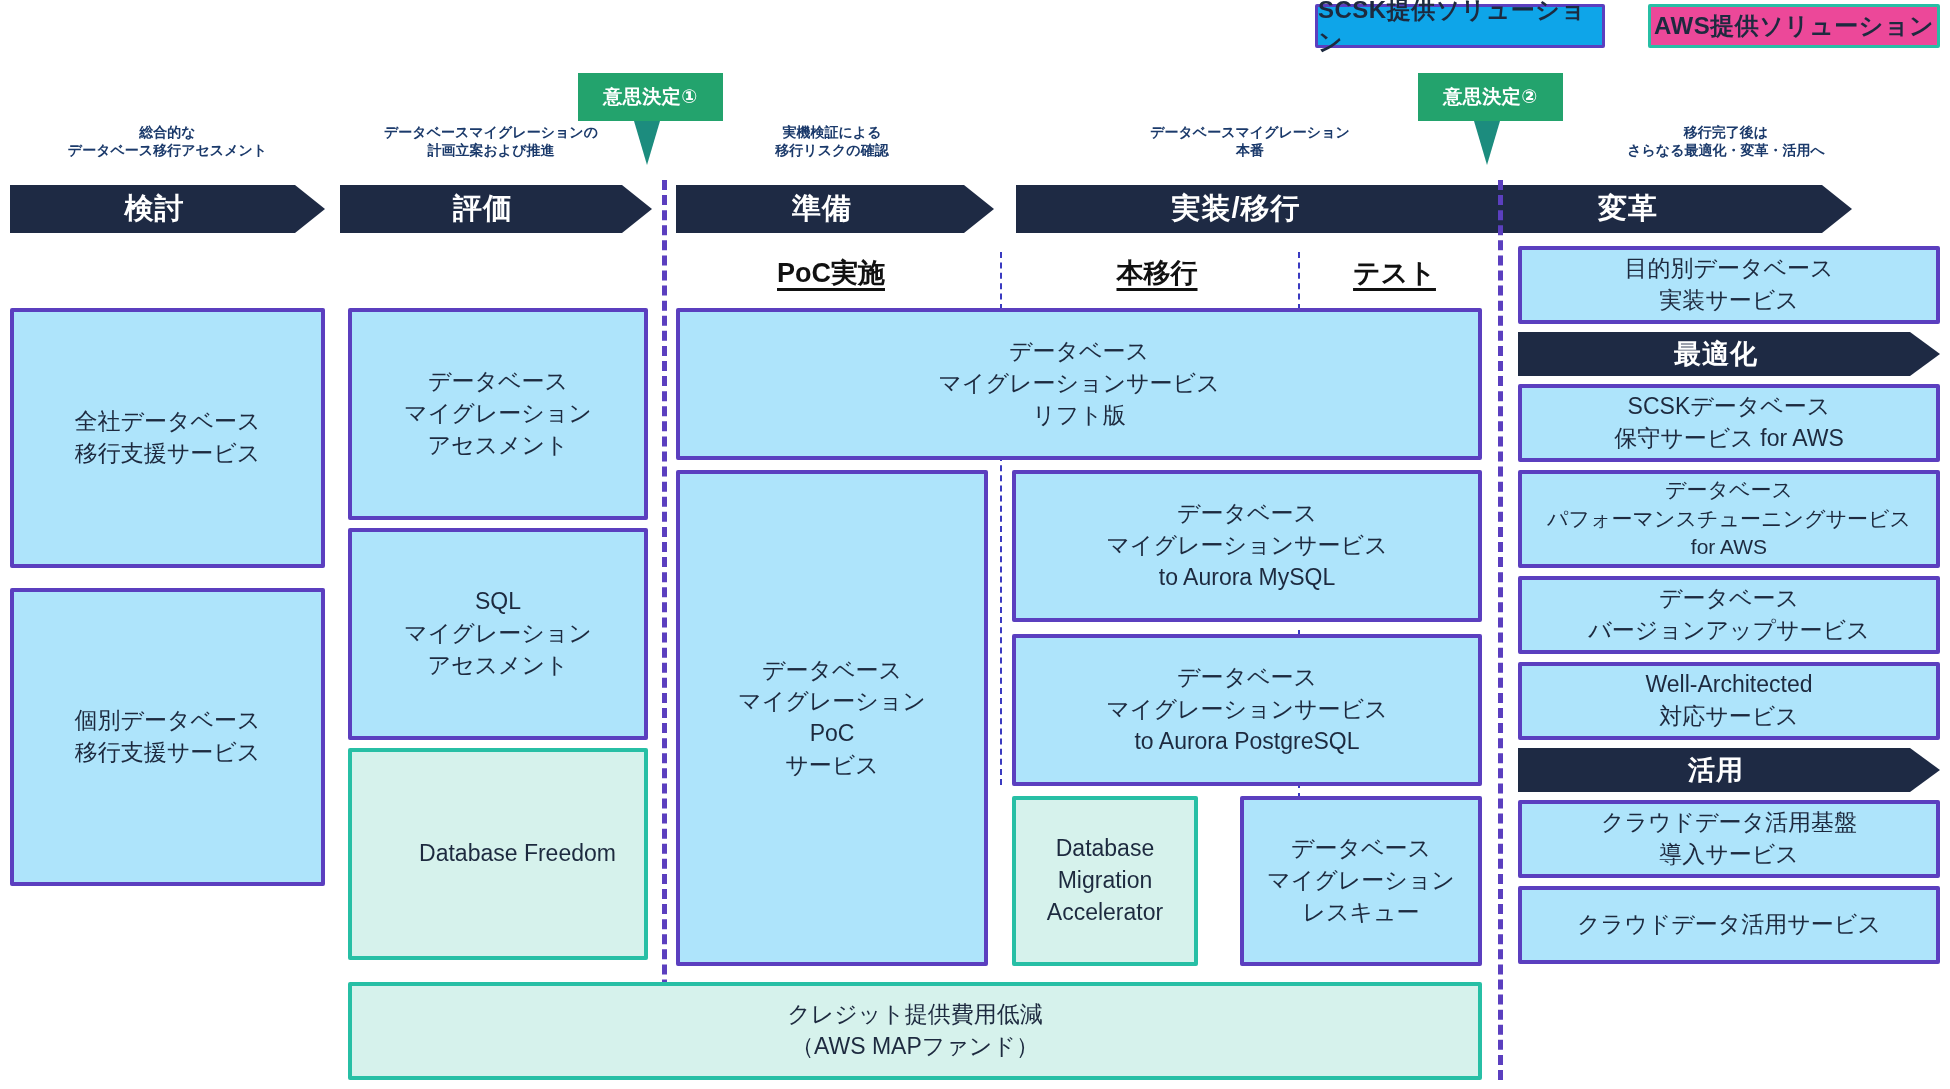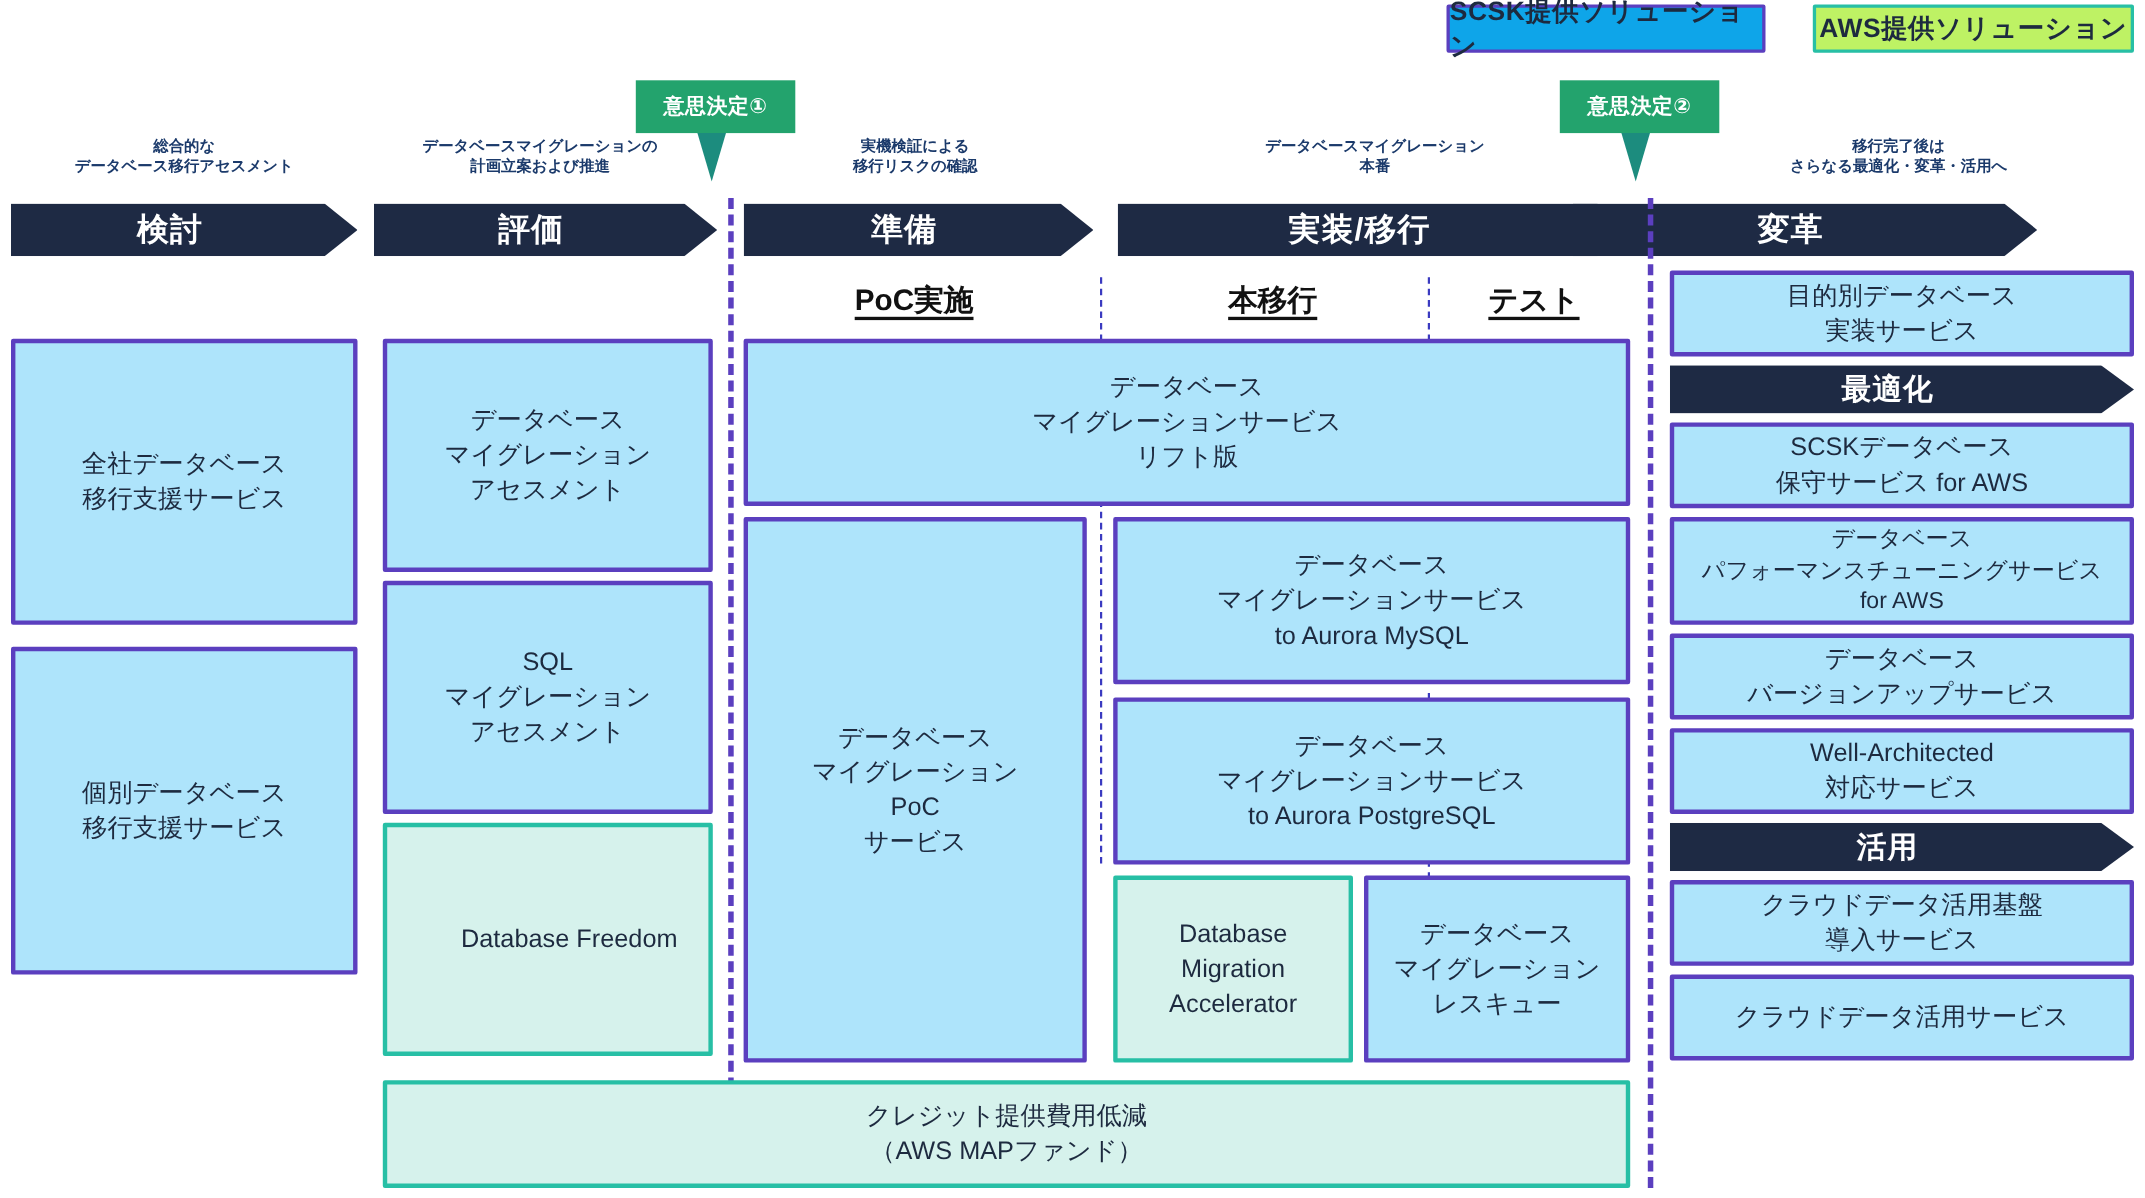--- a/index.html
+++ b/index.html
@@ -10,21 +10,21 @@
   }
   .abs{position:absolute;box-sizing:border-box;}
 
   
   .legend-box{
     display:flex;align-items:center;justify-content:center;
     border:3px solid;border-radius:2px;
     font-size:24px;font-weight:600;letter-spacing:.5px;color:#1d2a3f;
   }
   .legend-scsk{background:#0ea5e9;border-color:#5B3FBF;}
-  .legend-aws{background:#bef264;border-color:#27BFA5;}
+  .legend-aws{background:#ec4899;border-color:#27BFA5;}
 
   
   .stage-arrow{
     background:#1E2A44;color:#ffffff;
     display:flex;align-items:center;justify-content:center;
     font-size:29px;font-weight:700;letter-spacing:1px;
     -webkit-clip-path:polygon(0 0, calc(100% - 30px) 0, 100% 50%, calc(100% - 30px) 100%, 0 100%);
     clip-path:polygon(0 0, calc(100% - 30px) 0, 100% 50%, calc(100% - 30px) 100%, 0 100%);
     padding-right:26px;
   }
@@ -167,21 +167,21 @@
 <div class="abs svc svc-scsk" style="left:1012px;top:470px;width:470px;height:152px;">
   <span>データベース
 マイグレーションサービス
 to Aurora MySQL</span>
 </div>
 <div class="abs svc svc-scsk" style="left:1012px;top:634px;width:470px;height:152px;">
   <span>データベース
 マイグレーションサービス
 to Aurora PostgreSQL</span>
 </div>
-<div class="abs svc svc-aws" style="left:1012px;top:796px;width:218px;height:170px;">
+<div class="abs svc svc-aws" style="left:1012px;top:796px;width:186px;height:170px;">
   <span>Database
 Migration
 Accelerator</span>
 </div>
 <div class="abs svc svc-scsk" style="left:1240px;top:796px;width:242px;height:170px;">
   <span>データベース
 マイグレーション
 レスキュー</span>
 </div>
 

